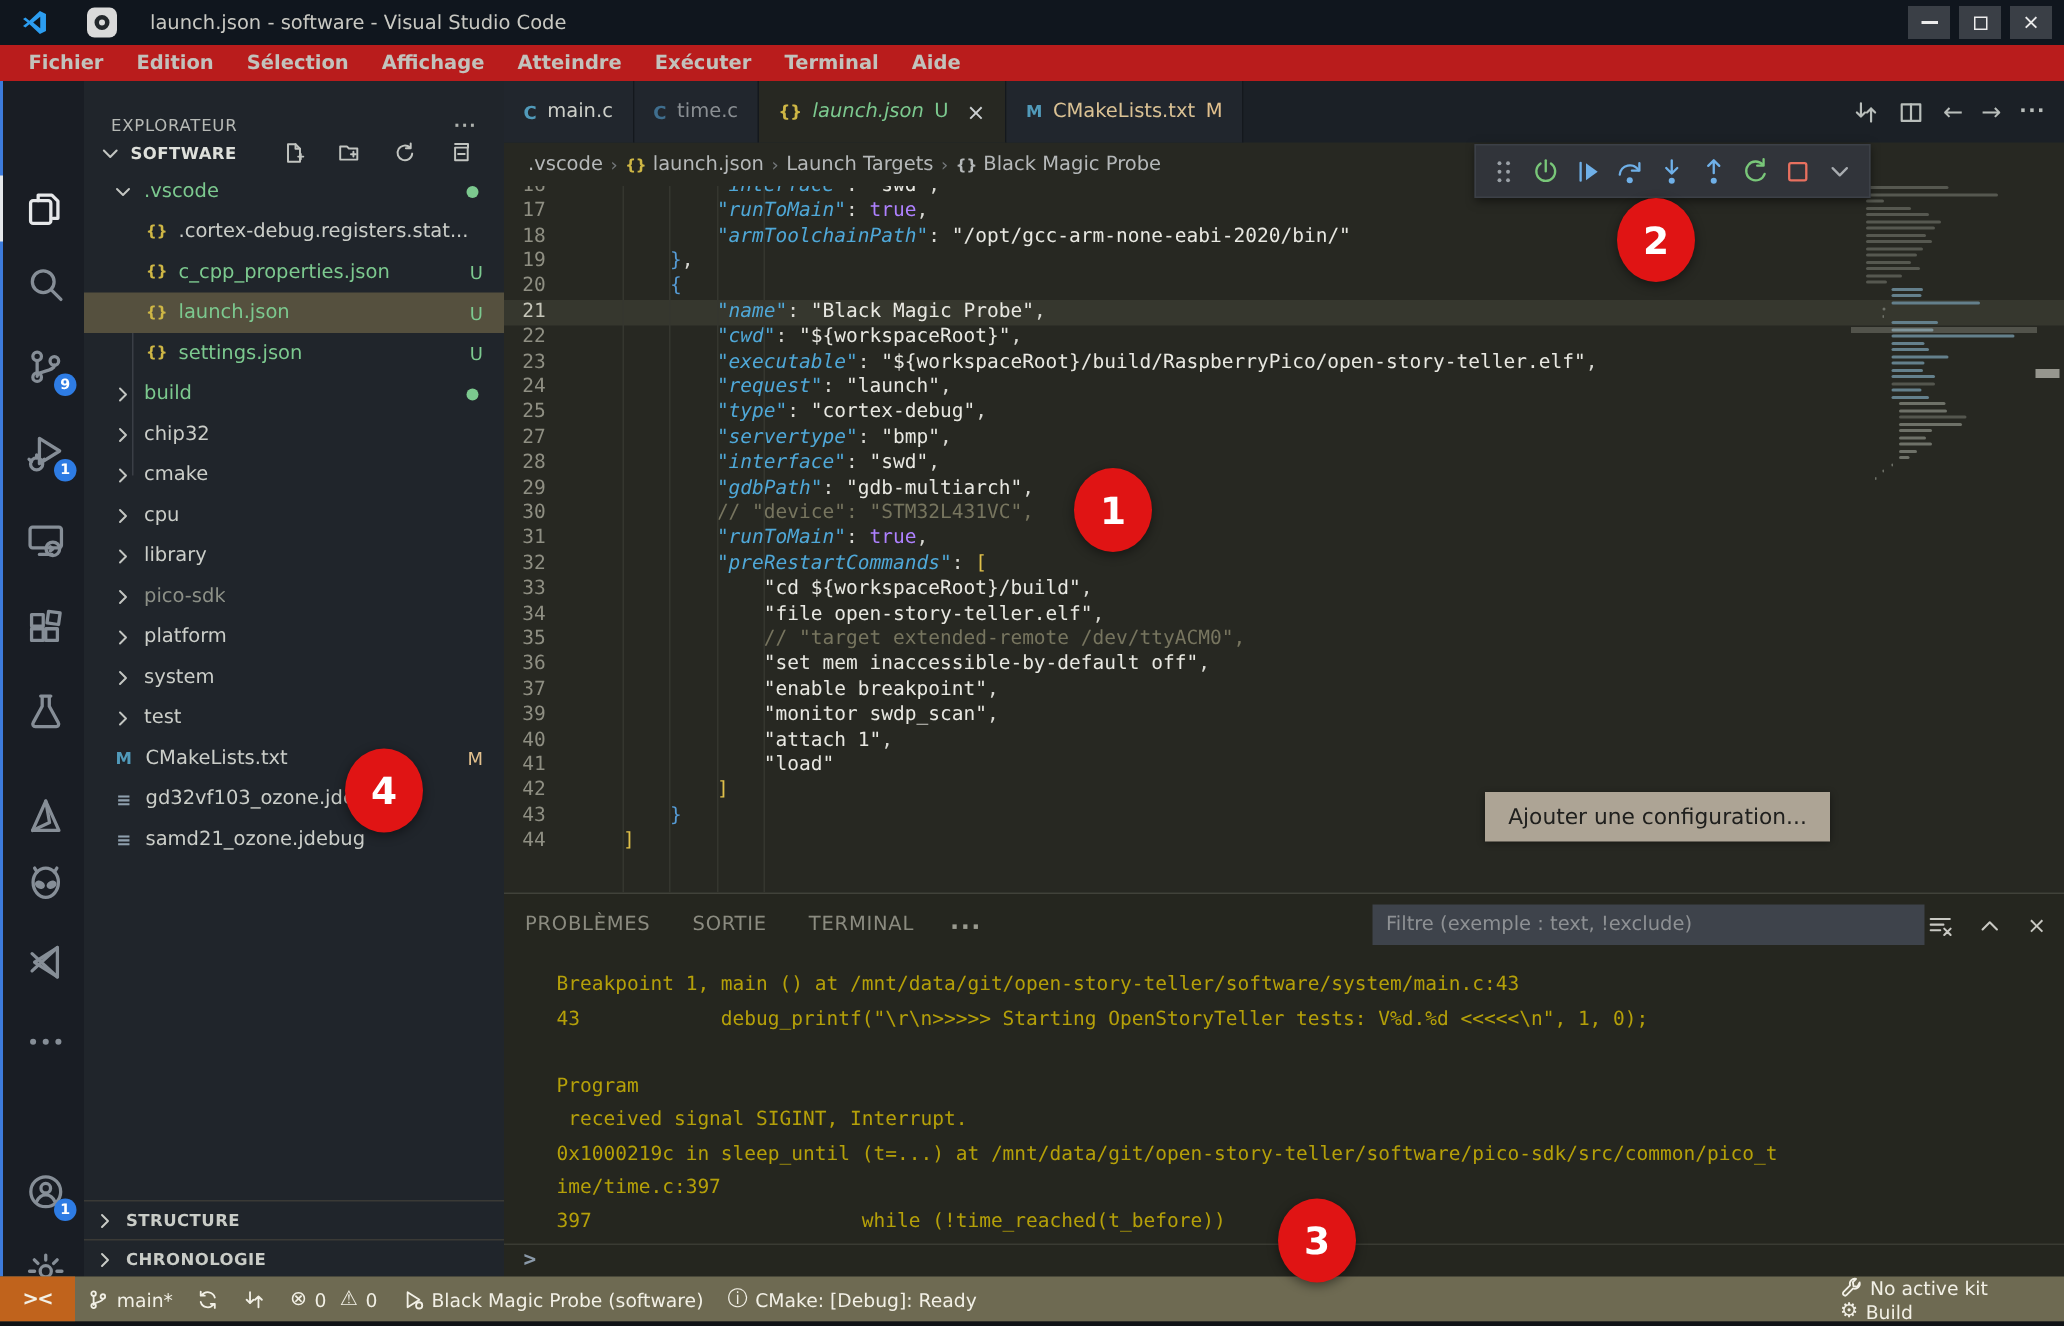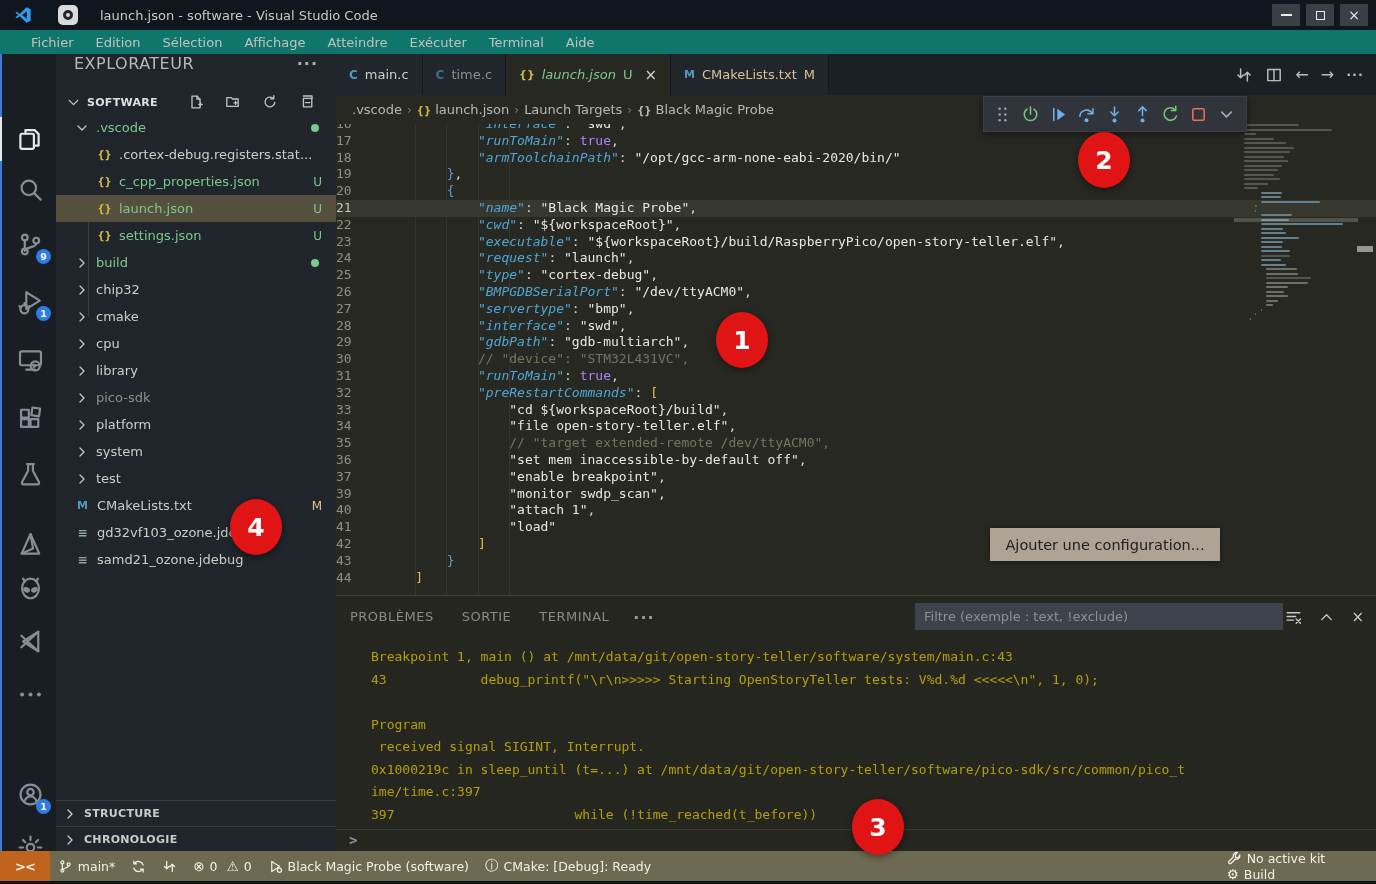--- a/index.html
+++ b/index.html
@@ -17,35 +17,35 @@
   #app-icon{width:20px;height:20px;margin-left:26px;background:#DADADA;border-radius:5px;
             display:flex;align-items:center;justify-content:center;}
   #app-icon i{width:10px;height:10px;border:3px solid #23272B;border-radius:50%;}
   #win-title{margin-left:22px;}
   #win-controls{margin-left:auto;display:flex;gap:6px;margin-right:8px;}
   .wbtn{width:28px;height:22px;background:#3A3F46;display:flex;align-items:center;
         justify-content:center;color:#ECECEC;font-size:14px;}
   .wbtn .min{width:11px;height:2px;background:#ECECEC;}
   .wbtn .max{width:9px;height:9px;border:1.5px solid #ECECEC;}
   
-  #menubar{left:0;top:30px;width:1376px;height:24px;background:#0f766e;display:flex;
-           align-items:center;font-size:13px;color:#C2C2BC;padding-left:20px;}
+  #menubar{left:0;top:30px;width:1376px;height:24px;background:#b91c1c;display:flex;
+           align-items:center;font-size:13px;color:#C2C2BC;padding-left:8px;font-weight:bold;}
   .menu-item{padding:0 11px;height:100%;display:flex;align-items:center;}
   
   #activitybar{left:0;top:54px;width:56px;height:797px;background:#191D24;border-left:2px solid #3D7BDB;}
   .act{position:absolute;left:0;width:56px;height:44px;display:flex;align-items:center;
        justify-content:center;color:#868E97;}
   .act svg{width:27px;height:27px;}
   .act.active{color:#E6E8EA;border-left:2px solid #E6E8EA;margin-left:-2px;}
   .abadge{position:absolute;right:7px;bottom:2px;background:#2E7CE4;color:#fff;border-radius:9px;
           min-width:15px;height:15px;font-size:9.5px;font-weight:bold;display:flex;
           align-items:center;justify-content:center;padding:0 3px;}
   
   #sidebar{left:56px;top:54px;width:280px;height:797px;background:#20252B;font-size:13px;}
-  #sb-header{height:36px;display:flex;align-items:flex-start;padding:0 18px;font-size:16px;
+  #sb-header{height:36px;display:flex;align-items:flex-end;padding:0 18px;font-size:11px;
              letter-spacing:.5px;color:#B6B9B5;}
   #sb-header .more{margin-left:auto;color:#AEB2AE;font-weight:bold;letter-spacing:1px;}
   #section-row{height:24px;display:flex;align-items:center;font-weight:bold;font-size:11px;
                color:#DEE0DB;padding:0 4px;letter-spacing:.3px;}
   #section-row .icon{width:17px;height:17px;margin:0 5px;color:#C2C5C1;}
   #section-actions{margin-left:auto;display:flex;gap:11px;margin-right:12px;color:#C2C5C1;}
   #section-actions .icon{width:16px;height:16px;}
   .tree-item{height:27px;display:flex;align-items:center;position:relative;color:#CBCEC9;}
   .tree-item.selected{background:#55503E;color:#E9E9E2;}
   .tree-item .chev{width:16px;height:16px;color:#C3C6C2;flex:none;}
@@ -74,21 +74,21 @@
   #breadcrumb{position:absolute;left:0;top:41px;width:1040px;height:29px;display:flex;
               align-items:center;padding-left:16px;font-size:13px;color:#B5B8B9;gap:5px;}
   #breadcrumb .sep{color:#74787B;font-size:12px;}
   #breadcrumb .bicon{font-weight:bold;font-size:10px;}
   
   #code{position:absolute;left:0;top:70px;width:1040px;height:471px;overflow:hidden;}
   #code-lines{margin-top:-8px;}
   .code-line{display:flex;height:16.8px;line-height:16.8px;white-space:pre;
              font-family:"DejaVu Sans Mono",monospace;font-size:13px;}
   .code-line.current{background:#36372E;}
-  .ln{width:40px;flex:none;text-align:left;color:#8F8F83;}
+  .ln{width:40px;flex:none;text-align:center;color:#8F8F83;}
   .current .ln{color:#C6C6B9;}
   .lc{padding-left:8px;}
   .tk-k{color:#4FA8D8;font-style:italic;}
   .tk-s{color:#E8E8E2;}
   .tk-b{color:#AE81FF;}
   .tk-c{color:#77755F;}
   .tk-p{color:#D8D8D2;}
   .tk-br{color:#569CD6;}
   .tk-bk{color:#E0C04A;}
   .guide{position:absolute;top:0;width:1px;height:471px;background:#35362F;}
@@ -533,23 +533,20 @@
       <span class="ln">22</span><span class="lc"><span class="tk-p">            </span><span class="tk-k">"cwd"</span><span class="tk-p">: </span><span class="tk-s">"${workspaceRoot}"</span><span class="tk-p">,</span></span>
     </div>
           <div class="code-line ">
       <span class="ln">23</span><span class="lc"><span class="tk-p">            </span><span class="tk-k">"executable"</span><span class="tk-p">: </span><span class="tk-s">"${workspaceRoot}/build/RaspberryPico/open-story-teller.elf"</span><span class="tk-p">,</span></span>
     </div>
           <div class="code-line ">
       <span class="ln">24</span><span class="lc"><span class="tk-p">            </span><span class="tk-k">"request"</span><span class="tk-p">: </span><span class="tk-s">"launch"</span><span class="tk-p">,</span></span>
     </div>
           <div class="code-line ">
       <span class="ln">25</span><span class="lc"><span class="tk-p">            </span><span class="tk-k">"type"</span><span class="tk-p">: </span><span class="tk-s">"cortex-debug"</span><span class="tk-p">,</span></span>
-    </div>
-          <div class="code-line ">
-      <span class="ln">26</span><span class="lc"><span class="tk-p">            </span><span class="tk-k">"BMPGDBSerialPort"</span><span class="tk-p">: </span><span class="tk-s">"/dev/ttyACM0"</span><span class="tk-p">,</span></span>
     </div>
           <div class="code-line ">
       <span class="ln">27</span><span class="lc"><span class="tk-p">            </span><span class="tk-k">"servertype"</span><span class="tk-p">: </span><span class="tk-s">"bmp"</span><span class="tk-p">,</span></span>
     </div>
           <div class="code-line ">
       <span class="ln">28</span><span class="lc"><span class="tk-p">            </span><span class="tk-k">"interface"</span><span class="tk-p">: </span><span class="tk-s">"swd"</span><span class="tk-p">,</span></span>
     </div>
           <div class="code-line ">
       <span class="ln">29</span><span class="lc"><span class="tk-p">            </span><span class="tk-k">"gdbPath"</span><span class="tk-p">: </span><span class="tk-s">"gdb-multiarch"</span><span class="tk-p">,</span></span>
     </div>

